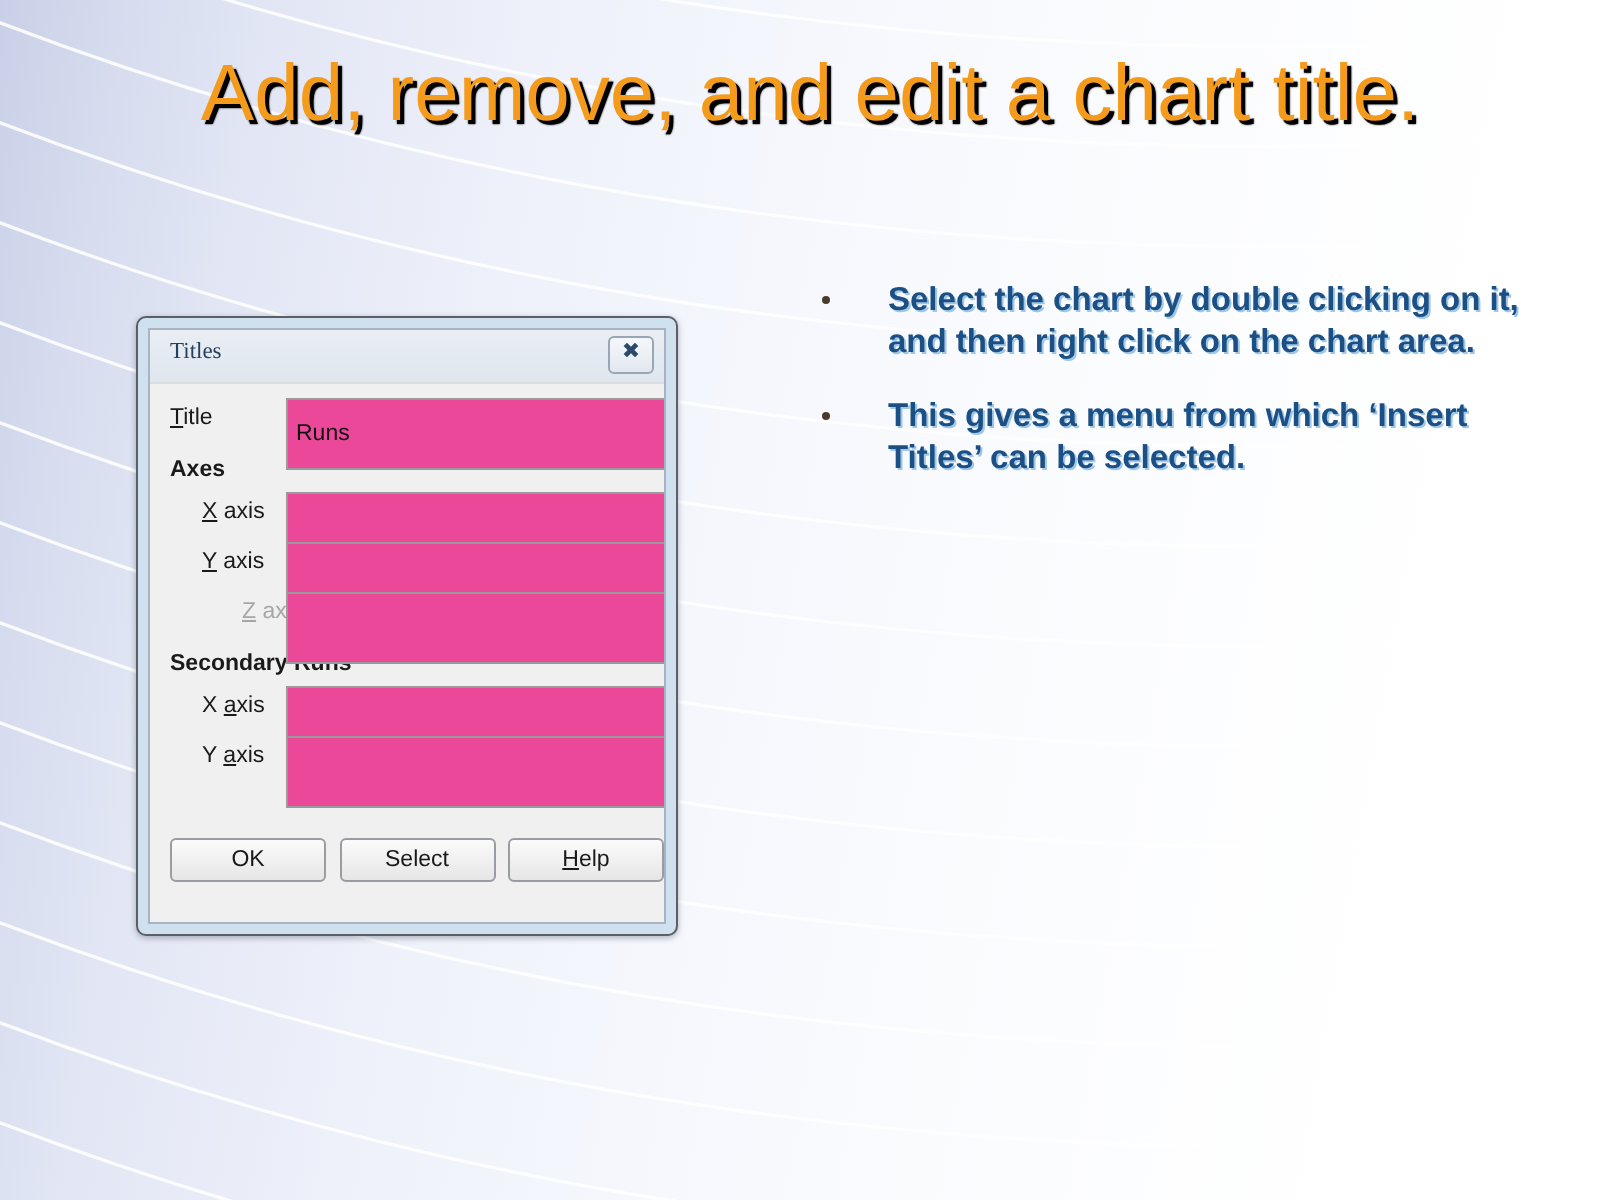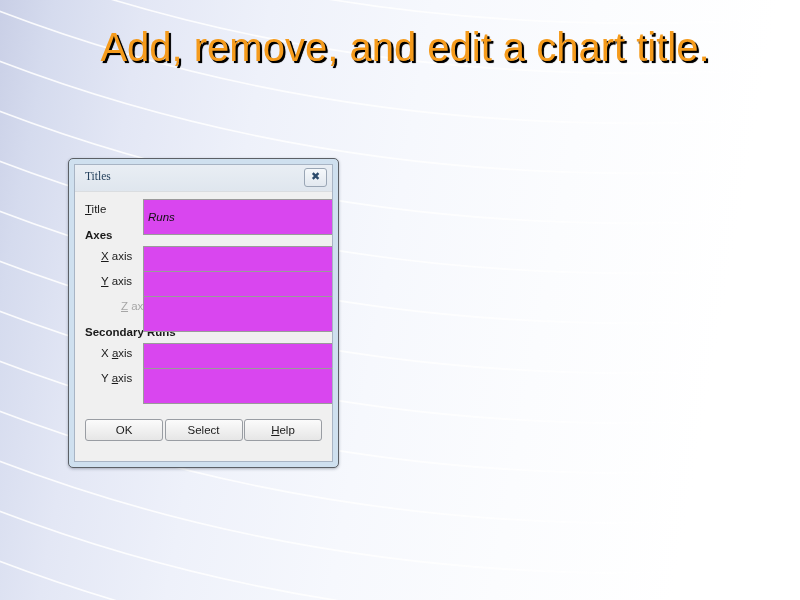--- a/index.html
+++ b/index.html
@@ -164,42 +164,41 @@
   .field-label.indent { left: 16px; }
   .field-label.disabled { color: #a6a6a6; margin-left: 20px; }
   .field-label u { text-decoration: underline; }
 
   .field-input {
     position: absolute;
     left: 58px;
     top: 1px;
     width: 197px;
     height: 19px;
-    background: #d946ef;
+    background: #ec4899;
     border: 1px solid #9a9a9a;
     box-sizing: border-box;
     font-size: 11.5px;
     color: #111;
     padding: 17px 4px;
     font-family: "Liberation Sans", sans-serif;
     outline: none;
-    font-style: italic;
   }
 
   .section-head {
     font-size: 11.5px;
     font-weight: bold;
     color: #1a1a1a;
     margin: 6px 0 4px 0;
   }
 
   #dlg-buttons {
     position: absolute;
     left: 10px;
-    right: 10px;
+    right: 0;
     bottom: 20px;
     display: flex;
     justify-content: space-between;
   }
   .dlg-btn {
     width: 78px;
     height: 22px;
     background: linear-gradient(#fbfbfb, #e6e6e6);
     border: 1px solid #999da3;
     border-radius: 3px;
@@ -234,20 +233,30 @@
       <path d="M -120,460 Q 320,670 880,610"></path>
       <path d="M -120,510 Q 320,720 880,660"></path>
       <path d="M -120,560 Q 320,770 880,710"></path>
       <path d="M -120,-90 Q 320,120 880,60"></path>
       <path d="M -120,-140 Q 320,70 880,10"></path>
     </g>
   </svg>
 
   <div id="title">Add, remove, and edit a chart title.</div>
 
+  <div id="bullets">
+    <div class="bullet-row">
+      <span class="bullet-dot"></span>
+      <span class="bullet-text">Select the chart by double clicking on it, and then right click on the chart area.</span>
+    </div>
+    <div class="bullet-row">
+      <span class="bullet-dot"></span>
+      <span class="bullet-text">This gives a menu from which ‘Insert Titles’ can be selected.</span>
+    </div>
+  </div>
 
   <div id="dialog-frame">
     <div id="dialog">
 
       <div id="dlg-titlebar">
         <span id="dlg-title-text">Titles</span>
         <div id="dlg-close">✖</div>
       </div>
 
       <div id="dlg-body">

